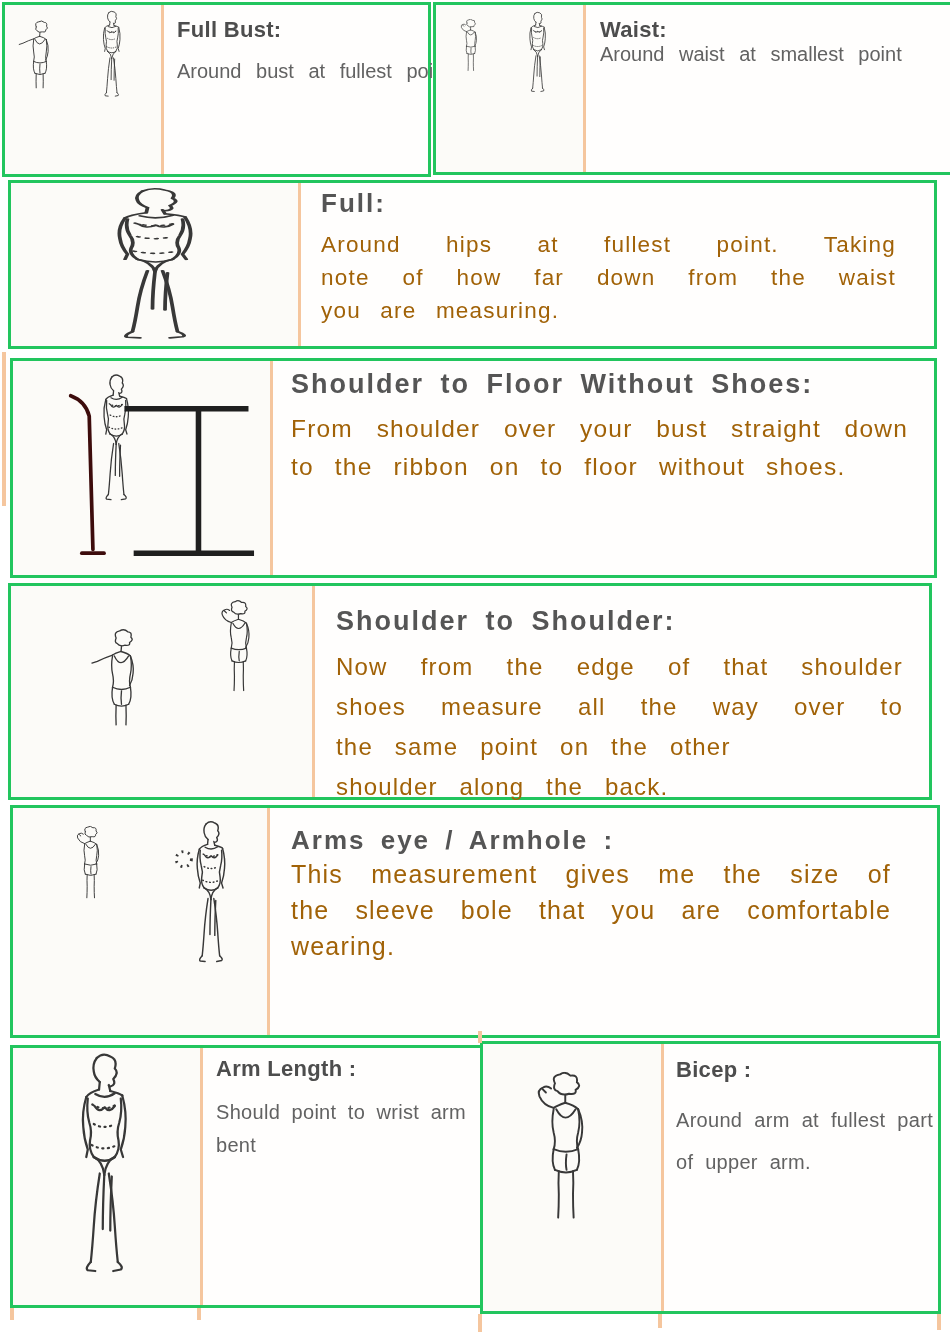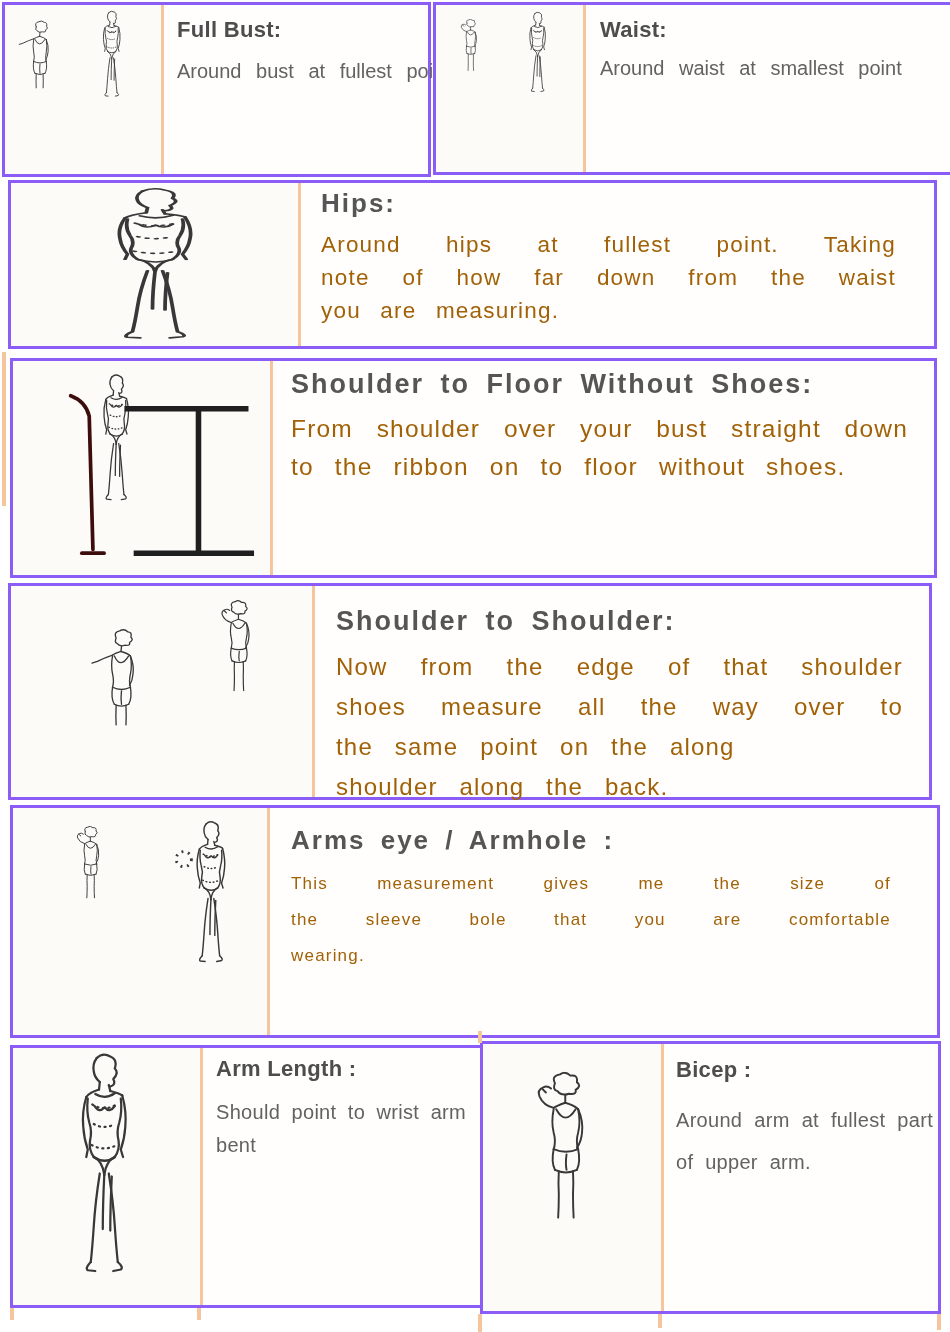--- a/index.html
+++ b/index.html
@@ -3,21 +3,21 @@
 <meta charset="utf-8">
 <style>
   html,body{margin:0;padding:0;}
   body{
     width:950px;height:1332px;position:relative;overflow:hidden;
     background:#ffffff;
     font-family:"Liberation Sans", sans-serif;
   }
   .box{
     position:absolute;box-sizing:border-box;
-    border:3px solid #8b5cf6;background:#fffefd;
+    border:3px solid #22c55e;background:#fffefd;
     display:flex;align-items:stretch;
   }
   .figcell{
     box-sizing:border-box;flex:none;
     border-right:3px solid #f5c69e;
     background:#fcfbf8;
     display:flex;align-items:center;justify-content:center;
     color:#383838;
   }
   .textcell{flex:1;box-sizing:border-box;}
@@ -132,32 +132,32 @@
 
 <div class="box" style="left:433px;top:2px;width:527px;height:173px;">
   <div class="figcell" style="width:150px;">
     <svg class="sketch" viewBox="0 0 150 162" width="144" height="158">
       <use href="#sym-back" transform="translate(0,8) scale(0.44)"></use>
       <use href="#sym-front" transform="translate(64,0) scale(0.53)"></use>
     </svg>
   </div>
   <div class="textcell" style="padding:12px 8px 0 14px;">
     <div class="title t-top">Waist:</div>
-    <div class="desc d-top" style="margin-top:14px;">Around waist at smallest point</div>
+    <div class="desc d-top" style="">Around waist at smallest point</div>
   </div>
 </div>
 
 <div class="box" style="left:8px;top:180px;width:929px;height:169px;">
   <div class="figcell" style="width:290px;">
     <svg class="sketch" viewBox="0 0 120 300" width="150" height="155" preserveAspectRatio="none">
       <use href="#sym-front"></use>
     </svg>
   </div>
   <div class="textcell" style="padding:5px 38px 0 20px;">
-    <div class="title t-mid">Hips:</div>
+    <div class="title t-mid">Full:</div>
     <div class="desc d-mid" style="margin-top:9px;font-size:22.5px;line-height:33px;word-spacing:12px;">
         <div class="tline">Around hips at fullest point. Taking</div>
         <div class="tline">note of how far down from the waist</div>
         <div class="tline">you are measuring.</div>
       </div>
   </div>
 </div>
 
 <div class="stub" style="left:2px;top:352px;height:154px;"></div>
 <div class="box" style="left:10px;top:358px;width:927px;height:220px;">
@@ -189,37 +189,37 @@
     <svg class="sketch" viewBox="0 0 290 200" width="272" height="188">
       <use href="#sym-backplain" transform="translate(10,32) scale(0.62)"></use>
       <use href="#sym-back" transform="translate(132,2) scale(0.64)"></use>
     </svg>
   </div>
   <div class="textcell" style="padding:20px 26px 0 21px;">
     <div class="title t-mid-lg">Shoulder to Shoulder:</div>
     <div class="desc d-mid justify-first2" style="margin-top:10px;font-size:24px;line-height:40px;word-spacing:14px;">
         <div class="tline">Now from the edge of that shoulder</div>
         <div class="tline">shoes measure all the way over to</div>
-        <div class="tline">the same point on the along</div>
+        <div class="tline">the same point on the other</div>
         <div class="tline">shoulder along the back.</div>
       </div>
   </div>
 </div>
 
 <div class="box" style="left:10px;top:805px;width:930px;height:233px;">
   <div class="figcell" style="width:257px;">
     <svg class="sketch" viewBox="0 0 250 218" width="238" height="208">
       <use href="#sym-back" transform="translate(14,8) scale(0.46)"></use>
       <use href="#sym-front" transform="translate(112,2) scale(0.70)"></use>
       <circle cx="171" cy="43" r="8" fill="none" stroke="currentColor" stroke-width="3" stroke-dasharray="2 5"></circle>
     </svg>
   </div>
   <div class="textcell" style="padding:17px 46px 0 21px;">
     <div class="title t-mid">Arms eye / Armhole :</div>
-    <div class="desc d-mid" style="margin-top:10px;font-size:17px;line-height:36px;word-spacing:12px;">
+    <div class="desc d-mid" style="font-size:25px;line-height:36px;word-spacing:12px;">
         <div class="tline">This measurement gives me the size of</div>
         <div class="tline">the sleeve bole that you are comfortable</div>
         <div class="tline">wearing.</div>
       </div>
   </div>
 </div>
 
 <div class="box" style="left:10px;top:1045px;width:473px;height:263px;">
   <div class="figcell" style="width:190px;">
     <svg class="sketch" viewBox="0 0 120 276" width="122" height="250">

